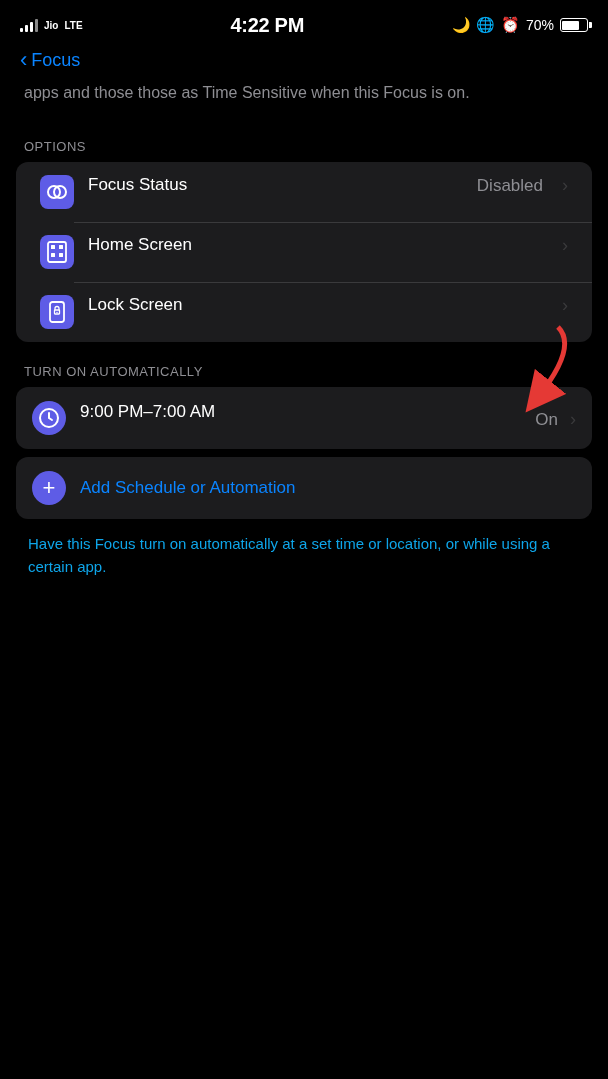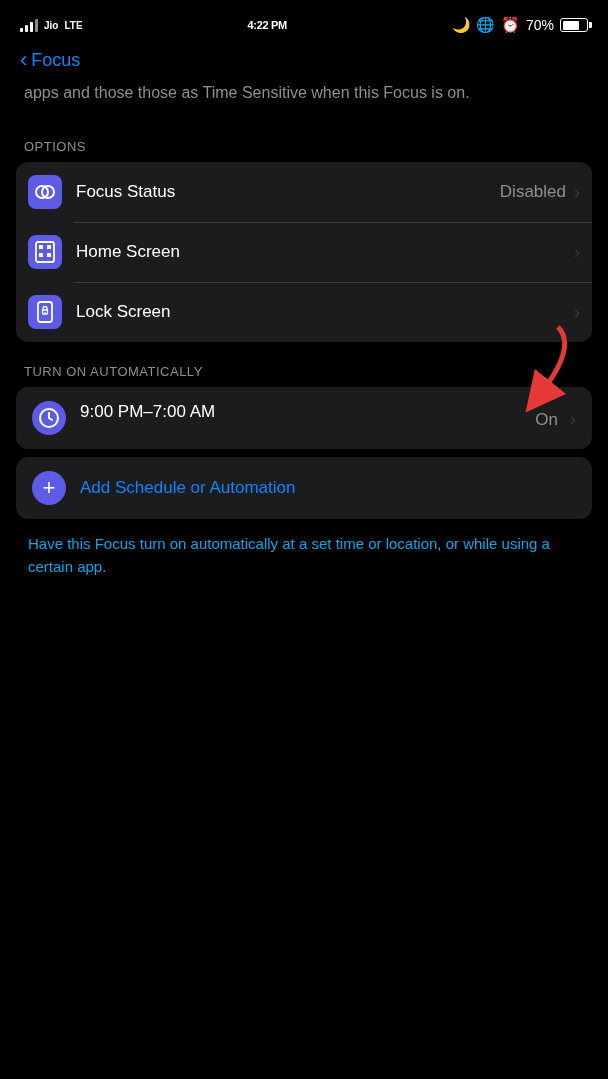--- a/index.html
+++ b/index.html
@@ -34,21 +34,21 @@
       align-items: flex-end;
       gap: 2px;
       height: 14px;
     }
     .signal-bars span {
       background: #fff;
       width: 3px;
       border-radius: 1px;
     }
     .status-center {
-      font-size: 11px;
+      font-size: 20px;
       font-weight: 600;
       letter-spacing: -0.3px;
     }
     .status-right {
       display: flex;
       align-items: center;
       gap: 6px;
       font-size: 14px;
     }
     .battery-icon {
@@ -135,22 +135,22 @@
     
     .settings-card {
       background: #1C1C1E;
       border-radius: 12px;
       margin: 0 16px 8px;
       overflow: hidden;
     }
 
     .settings-row {
       display: flex;
-      align-items: center;
-      padding: 13px 12px;
+      align-items: flex-start;
+      padding: 13px 24px;
       cursor: pointer;
       position: relative;
     }
 
     .settings-row:not(:last-child)::after {
       content: '';
       position: absolute;
       bottom: 0;
       left: 58px;
       right: 0;
@@ -176,21 +176,21 @@
     }
 
     .row-title {
       font-size: 17px;
       color: #fff;
     }
 
     .row-right {
       display: flex;
       align-items: center;
-      gap: 8px;
+      gap: 19px;
       color: #8E8E93;
       font-size: 17px;
     }
 
     .chevron-right {
       font-size: 18px;
       color: #3A3A3C;
     }
 
     

